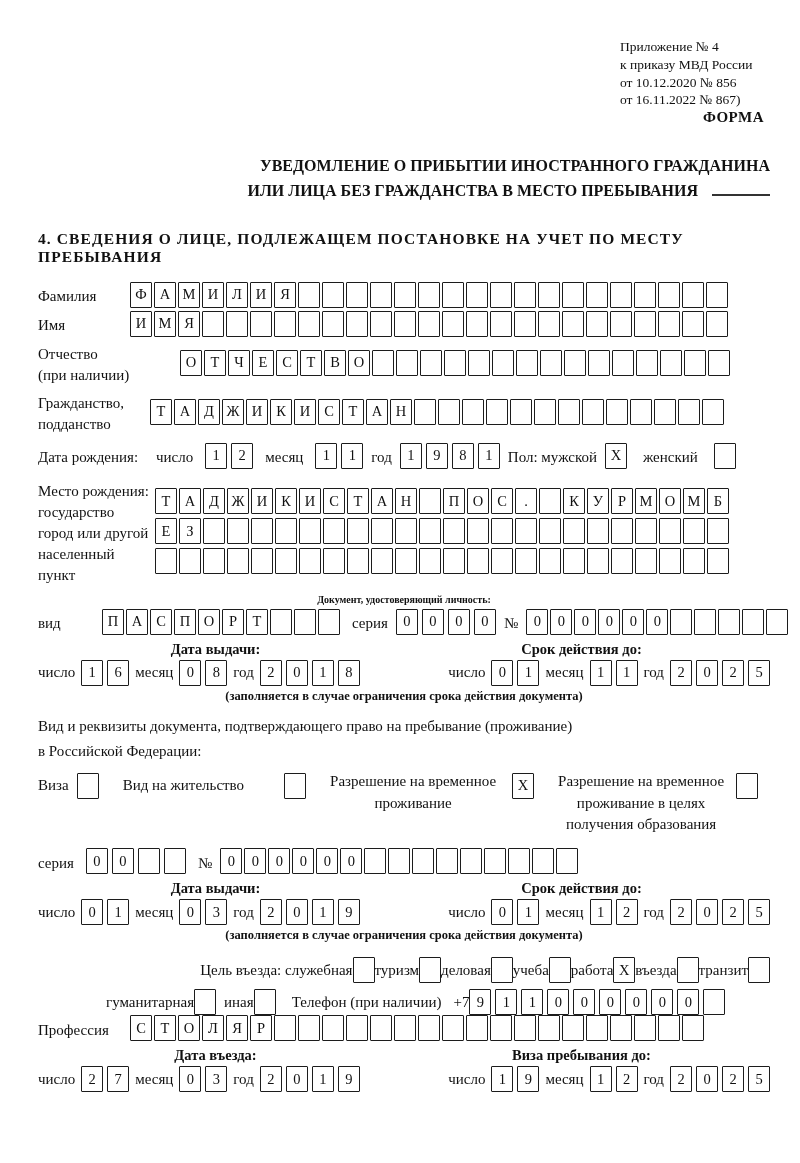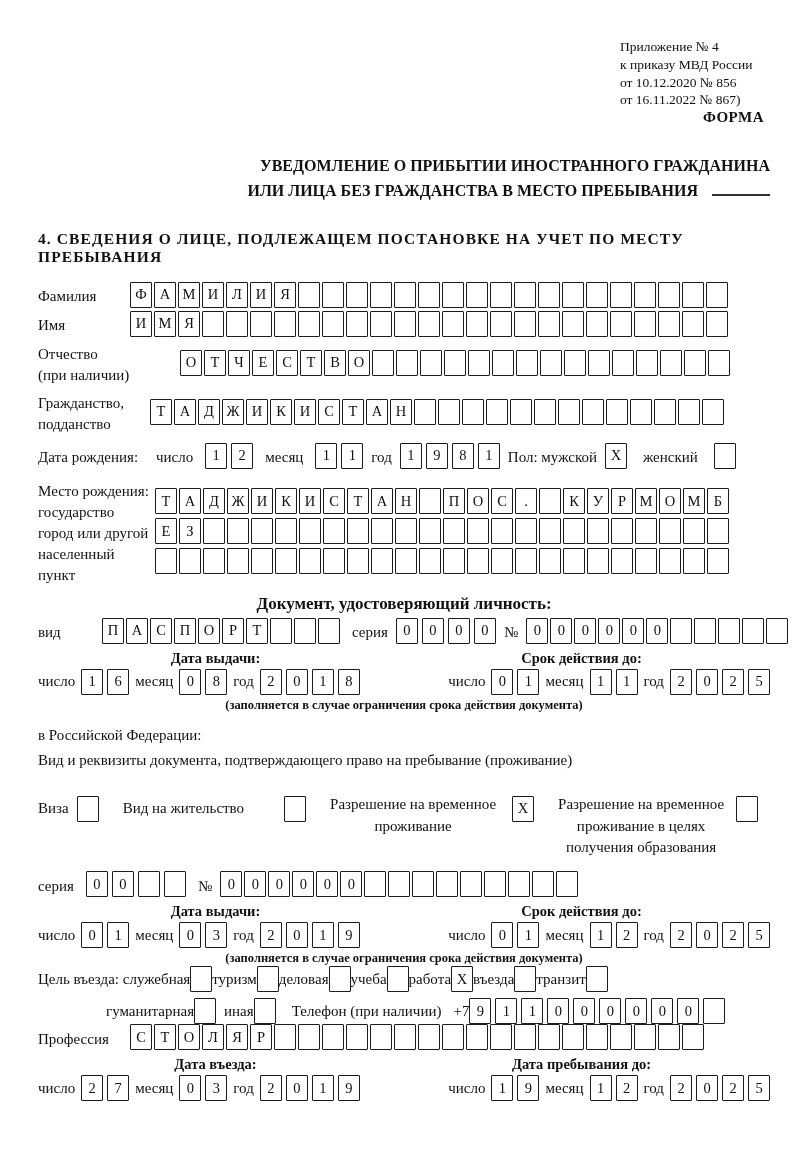--- a/index.html
+++ b/index.html
@@ -24,36 +24,36 @@
   .lbl .l2{display:block;line-height:1.4;}
   .cells{display:inline-flex;gap:2px;flex:none;}
   .cell{
     width:22px;height:26px;border:1.6px solid #1c1c1c;border-radius:1px;background:#fff;
     display:inline-flex;align-items:center;justify-content:center;
     font-size:14.5px;flex:none;box-sizing:border-box;
   }
   .dg{gap:4px;}
   .inlbl{padding-top:4px;flex:none;}
   .mt{margin-top:8px;}
-  .doc-heading{text-align:center;font-weight:bold;font-size:17px;margin:8px 0 4px 0;}
+  .doc-heading{text-align:center;font-weight:bold;font-size:10px;margin:8px 0 4px 0;}
   .dates-headings{display:flex;font-weight:bold;font-size:14.5px;margin-top:6px;}
   .dates-headings .lh{width:355px;text-align:center;}
   .dates-headings .rh{flex:1;text-align:center;}
   .daterow{display:flex;align-items:center;margin-top:2px;}
   .daterow .grp{display:flex;align-items:center;gap:6px;}
   .daterow .rgrp{margin-left:auto;}
   .note{font-weight:bold;font-size:12.5px;text-align:center;margin-top:3px;}
   .intro{line-height:1.7;margin-top:10px;}
-  .cbrow{display:flex;align-items:flex-start;margin-top:20px;}
+  .cbrow{display:flex;align-items:flex-start;margin-top:6px;}
   .cbrow .cbl{padding-top:6px;}
   .cbrow .stack{text-align:center;line-height:1.45;}
   .cbrow .cell{margin-top:2px;}
   .gap8{width:8px;flex:none;} .gap12{width:12px;flex:none;} .gap16{width:16px;flex:none;}
   .gap24{width:24px;flex:none;} .gap40{width:40px;flex:none;}
-  .purpose-row{display:flex;align-items:center;}
+  .purpose-row{display:flex;align-items:center;margin-top:14px;justify-content:flex-end;}
   .purpose-row2{display:flex;align-items:center;margin-top:6px;padding-left:68px;}
 </style>
 </head>
 <body>
 
 <div class="page">
 
   <div class="hdr">
     <div>Приложение № 4</div>
     <div>к приказу МВД России</div>
@@ -405,22 +405,22 @@
           <span class="cell">2</span>
           <span class="cell">0</span>
           <span class="cell">2</span>
           <span class="cell">5</span>
         </span>
     </span>
   </div>
   <div class="note">(заполняется в случае ограничения срока действия документа)</div>
 
   <div class="intro">
+    <div>Вид и реквизиты документа, подтверждающего право на пребывание (проживание)</div>
     <div>в Российской Федерации:</div>
-    <div>Вид и реквизиты документа, подтверждающего право на пребывание (проживание)</div>
   </div>
 
   <div class="cbrow">
     <span class="cbl">Виза</span>
     <span class="gap8"></span>
     <span class="cells">
         <span class="cell"></span>
       </span>
     <span class="gap24"></span>
     <span class="cbl">Вид на жительство</span>
@@ -609,21 +609,21 @@
         <span class="cell"></span>
         <span class="cell"></span>
         <span class="cell"></span>
         <span class="cell"></span>
         <span class="cell"></span>
       </span>
   </div>
 
   <div class="dates-headings">
     <span class="lh">Дата въезда:</span>
-    <span class="rh">Дата пребывания до:</span>
+    <span class="rh">Виза пребывания до:</span>
   </div>
   <div class="daterow">
     <span class="grp">
       <span>число</span>
       <span class="cells dg">
           <span class="cell">2</span>
           <span class="cell">7</span>
         </span>
       <span>месяц</span>
       <span class="cells dg">

